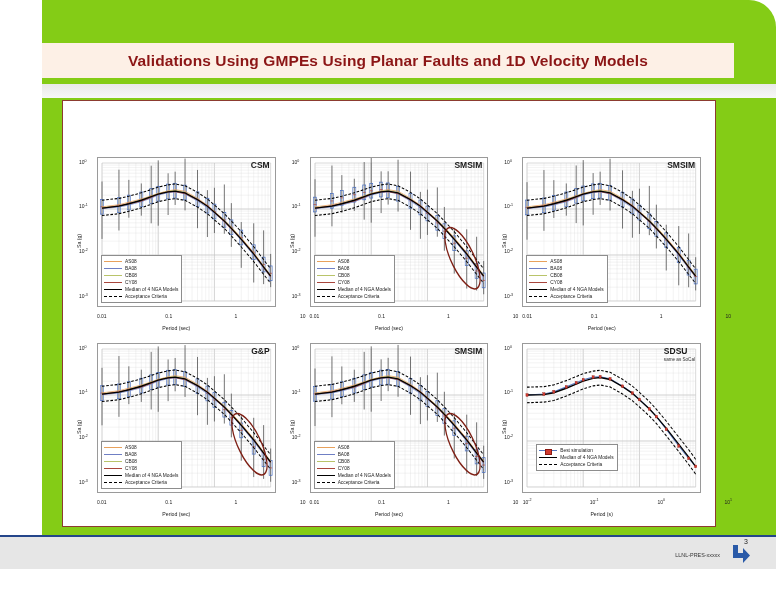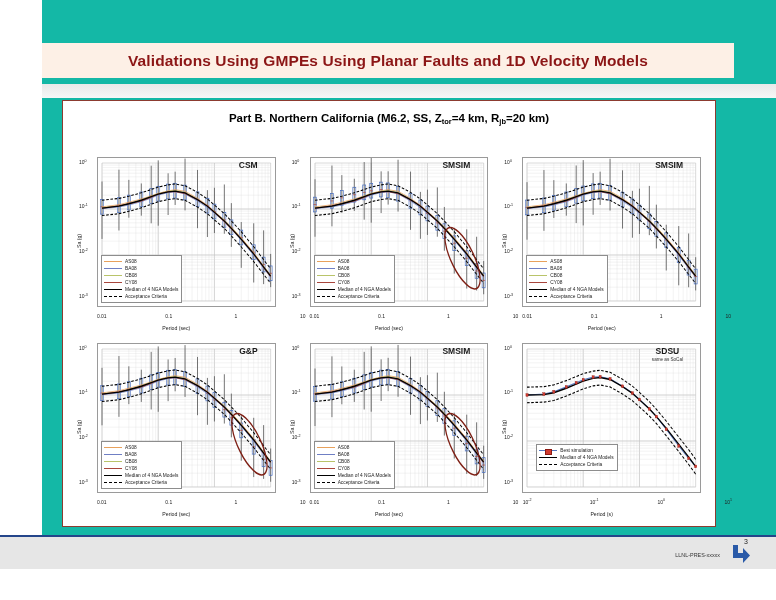--- a/index.html
+++ b/index.html
@@ -1,21 +1,21 @@
 <!DOCTYPE html>
 <html><head>
 <meta charset="utf-8">
 <style>
   html,body{margin:0;padding:0;}
   body{
     width:776px;height:600px;overflow:hidden;
     background:#ffffff;
     font-family:"Liberation Sans", sans-serif;
   }
-  .slide{position:relative;width:776px;height:600px;background:#14b8a6;}
+  .slide{position:relative;width:776px;height:600px;background:#84cc16;border-radius:27px;}
 
   
   .title-band{
     position:absolute;left:42px;top:43px;width:692px;height:35px;
     background:#fdf0e6;
     display:flex;align-items:center;justify-content:center;
   }
   .title-band .title-text{
     color:#8c1616;font-size:15.5px;font-weight:bold;letter-spacing:.1px;
     white-space:nowrap;
@@ -45,22 +45,22 @@
   .panel{position:relative;}
 
   .plot-wrap{
     position:absolute;left:26px;top:8px;right:6px;bottom:26px;
   }
   .plot-box{
     position:absolute;inset:0;border:1px solid #9a9a9a;background:#ffffff;
     overflow:hidden;
   }
   .panel-tag{
-    position:absolute;right:18px;top:4px;font-size:8.5px;font-weight:bold;
-    color:#1a1a1a;text-align:center;line-height:1.15;z-index:6;
+    position:absolute;right:6px;top:4px;font-size:8.5px;font-weight:bold;
+    color:#1a1a1a;text-align:left;line-height:1.15;z-index:6;
   }
   .panel-tag .sub{display:block;font-size:4.6px;font-weight:normal;color:#333;}
 
   .ylabel{
     position:absolute;left:1px;top:50%;
     transform:translateY(-50%) rotate(-90deg);transform-origin:center;
     font-size:5.2px;color:#222;white-space:nowrap;
   }
   .xlabel{
     position:absolute;left:0;right:0;bottom:2px;text-align:center;
@@ -127,23 +127,20 @@
 
 <div class="slide">
 
   <div class="title-band">
     <div class="title-text">Validations Using GMPEs Using Planar Faults and 1D Velocity Models</div>
   </div>
   <div class="title-underband"></div>
 
   <div class="content-frame">
 
-    <div class="subtitle">
-      <span>Part B. Northern California (M6.2, SS, Z</span><sub>tor</sub><span>=4 km, R</span><sub>jb</sub><span>=20 km)</span>
-    </div>
 
     <div class="panels" id="panel-grid">
         <div class="panel">
     <div class="ylabel">Sa (g)</div>
     <div class="plot-wrap">
       <div class="plot-box"><svg viewBox="0 0 176 118" preserveAspectRatio="none" width="100%" height="100%">
                 <line x1="4.00" y1="4" x2="4.00" y2="114" stroke="#dcdcdc" stroke-width="0.3"></line>
                 <line x1="20.86" y1="4" x2="20.86" y2="114" stroke="#dcdcdc" stroke-width="0.3"></line>
                 <line x1="30.72" y1="4" x2="30.72" y2="114" stroke="#dcdcdc" stroke-width="0.3"></line>
                 <line x1="37.72" y1="4" x2="37.72" y2="114" stroke="#dcdcdc" stroke-width="0.3"></line>

